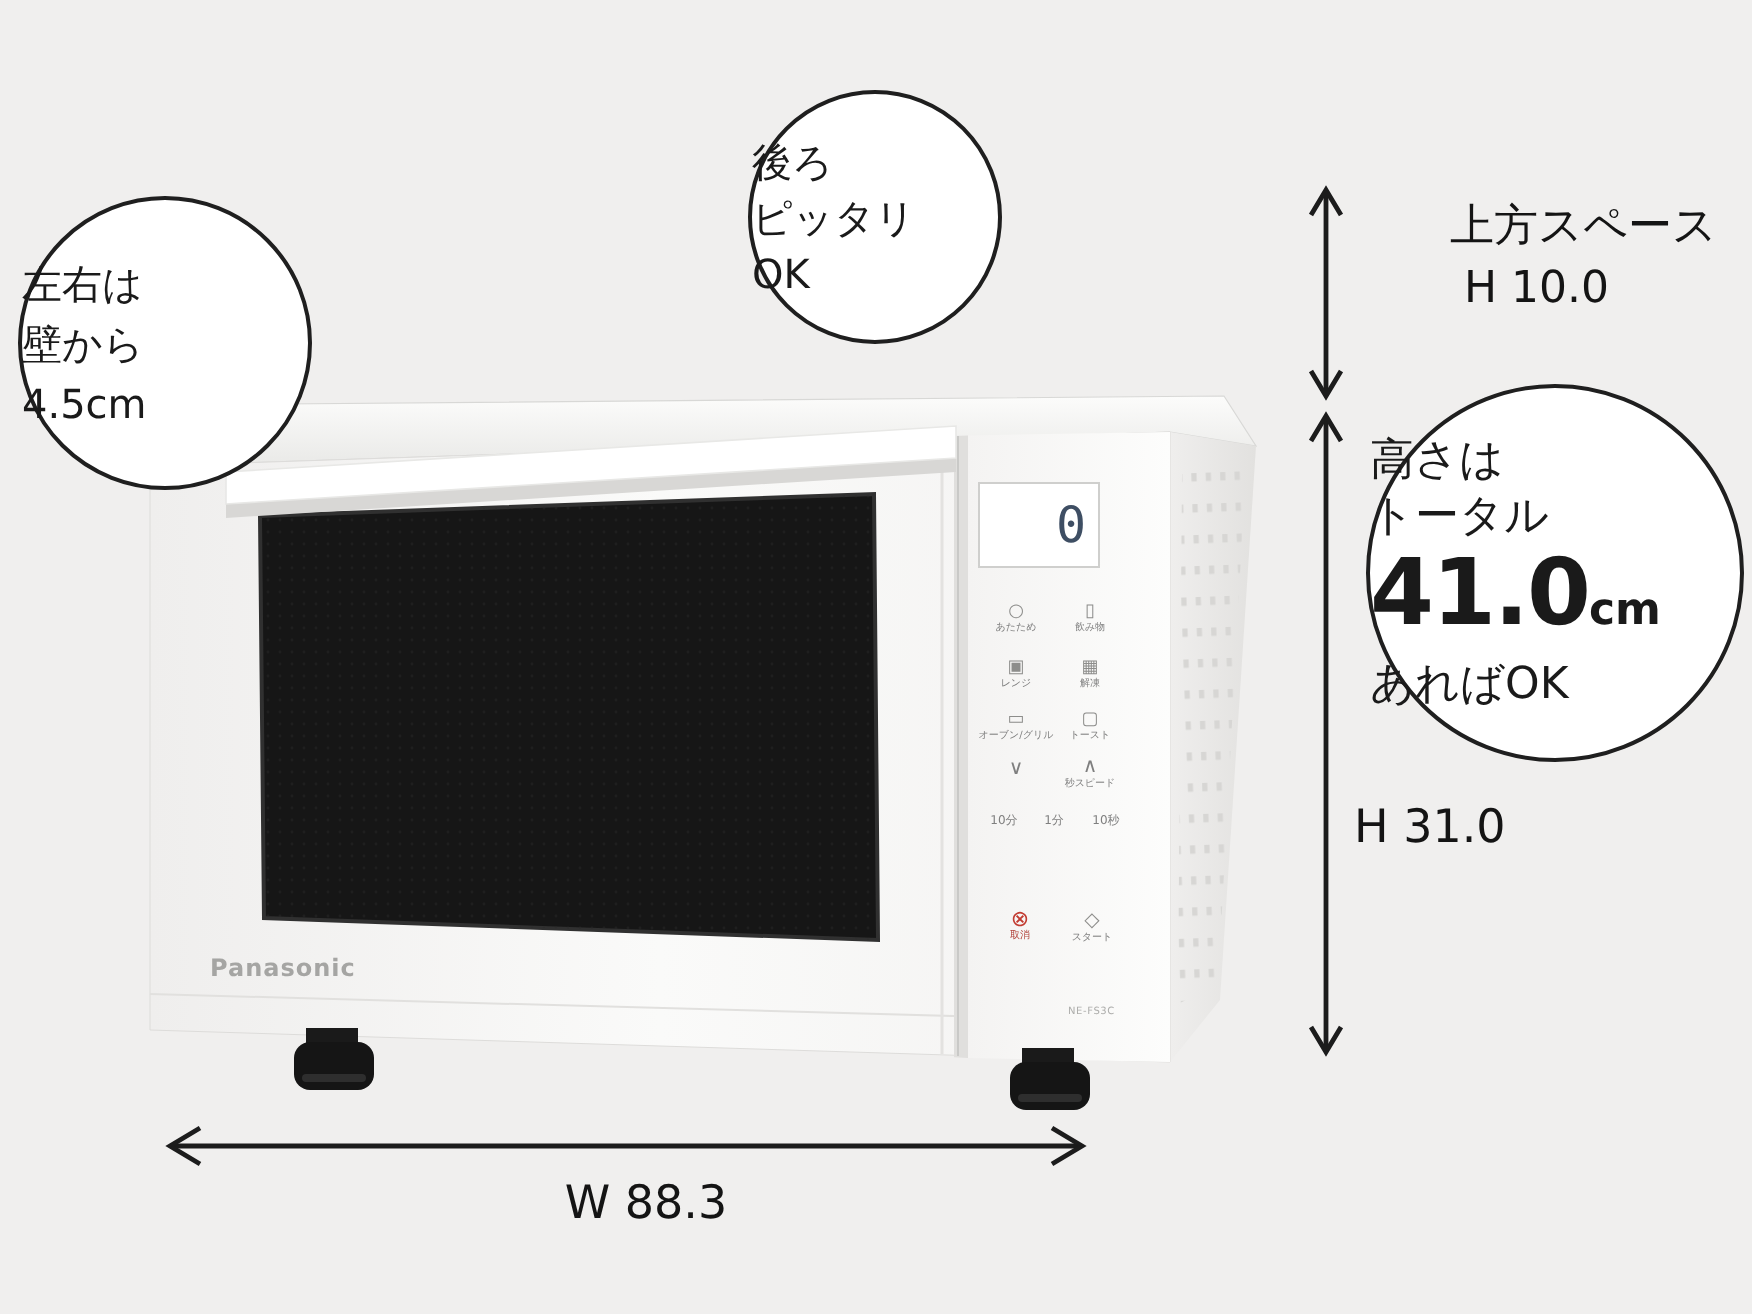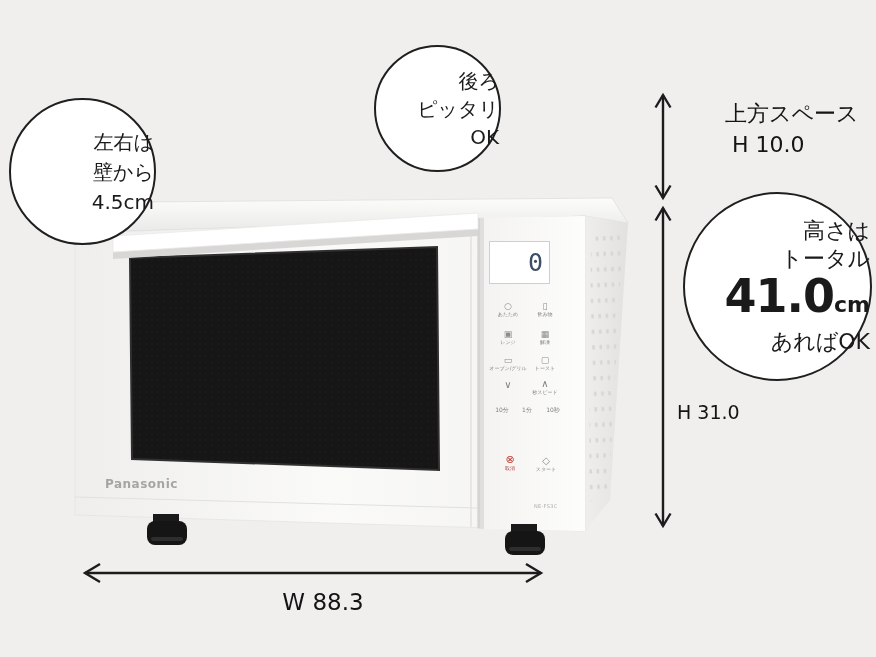--- a/index.html
+++ b/index.html
@@ -2,34 +2,34 @@
 <html><head>
 <meta charset="utf-8">
 <style>
   html,body{margin:0;padding:0;background:#fff;}
   .scene{position:relative;width:876px;height:657px;background:#f0efee;overflow:hidden;
          font-family:"DejaVu Sans",sans-serif;color:#1a1a1a;}
   .scene svg{position:absolute;left:0;top:0;z-index:1;}
 
   
   .callout{position:absolute;background:#fff;border:2px solid #1f1f1f;border-radius:50%;
-           display:flex;flex-direction:column;align-items:flex-end;justify-content:center;
+           display:flex;flex-direction:column;align-items:flex-start;justify-content:center;
            text-align:center;z-index:5;box-sizing:border-box;}
   .c-left{left:9px;top:98px;width:147px;height:147px;font-size:20px;line-height:30px;}
   .c-top{left:374px;top:45px;width:127px;height:127px;font-size:20px;line-height:28px;}
   .c-right{left:683px;top:192px;width:189px;height:189px;font-size:22px;line-height:28px;}
   .c-right .bigrow{display:flex;align-items:baseline;justify-content:center;line-height:46px;}
   .c-right .big{font-size:46px;font-weight:bold;letter-spacing:-1px;}
   .c-right .unit{font-size:22px;font-weight:600;}
 
   
   .dim{position:absolute;color:#141414;z-index:4;}
   .dim-upper{left:681px;top:98px;font-size:22px;line-height:31px;margin-left:44px;}
   .dim-upper .l2{padding-left:7px;}
-  .dim-h31{left:677px;top:401px;font-size:19px;}
+  .dim-h31{left:677px;top:401px;font-size:23px;}
   .dim-w{left:233px;top:589px;width:180px;text-align:center;font-size:23px;}
 
   
   .display{position:absolute;left:489px;top:241px;width:61px;height:43px;background:#fff;
            border:1px solid #cfcfcd;box-sizing:border-box;z-index:3;}
   .display .digit{position:absolute;right:6px;top:7px;font-family:"DejaVu Sans Mono",monospace;
                   font-size:25px;line-height:28px;color:#3e4e63;}
   .brand{position:absolute;left:105px;top:477px;font-size:12px;font-weight:bold;color:#a5a5a3;
          letter-spacing:.5px;z-index:3;}
   .model{position:absolute;left:534px;top:503px;font-size:5px;color:#aeaeac;letter-spacing:.3px;z-index:3;}

